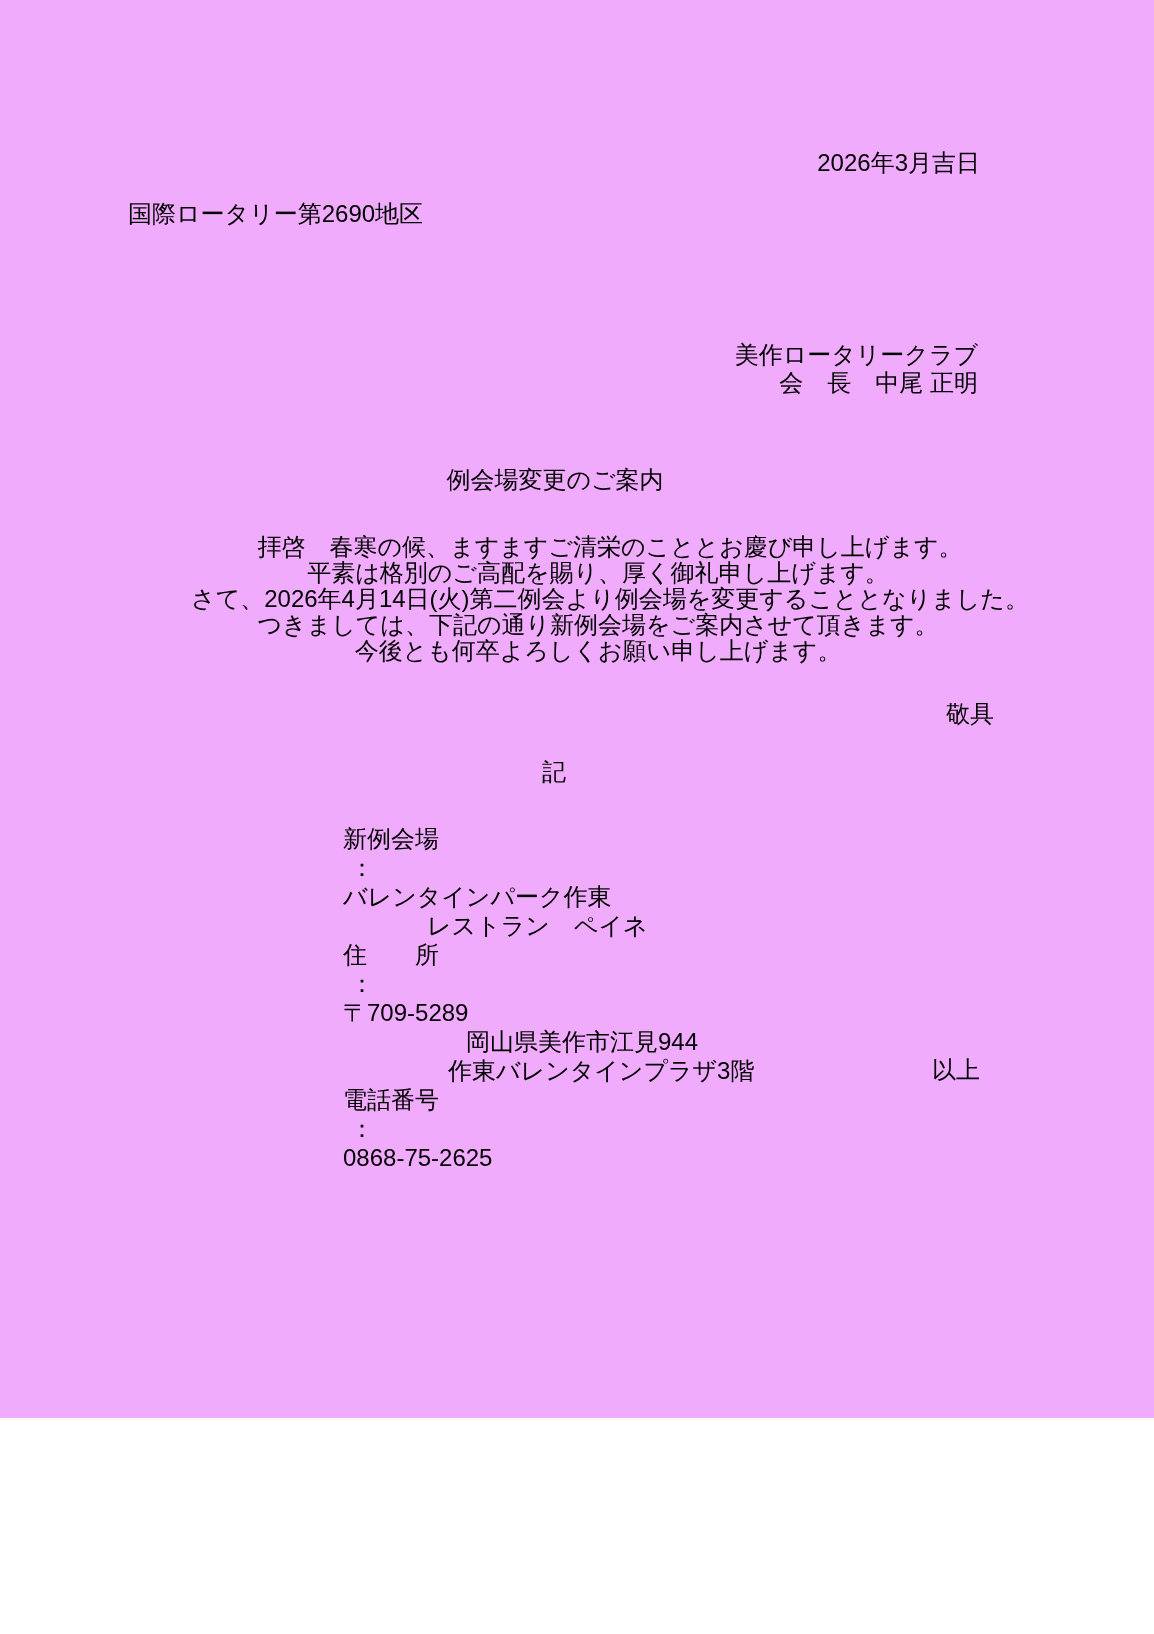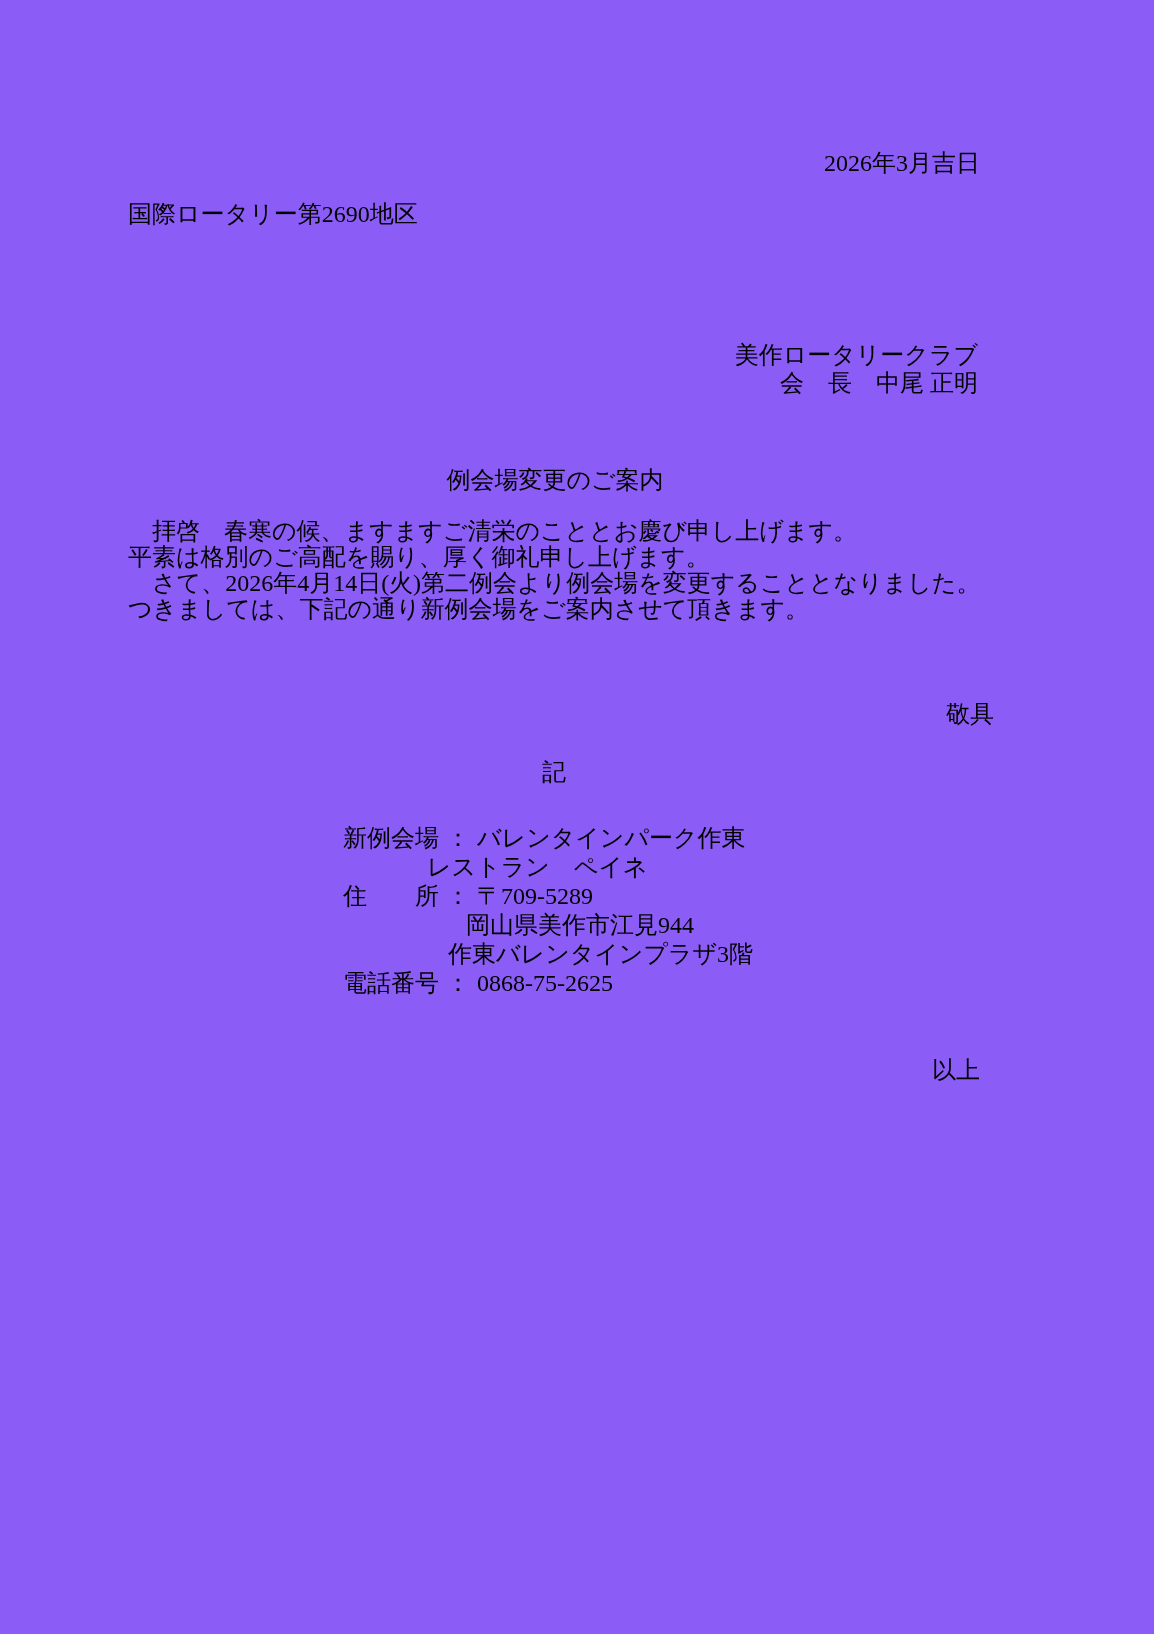--- a/index.html
+++ b/index.html
@@ -3,47 +3,47 @@
 <meta charset="utf-8">
 <style>
   html, body {
     margin: 0;
     padding: 0;
     background: #ffffff;
   }
   .page {
     position: relative;
     width: 1154px;
-    height: 1634px;
-    background: #8b5cf6;
+    height: 1418px;
+    background: #f0abfc;
     color: #000000;
-    font-family: Liberation Serif, serif;
+    font-family: Liberation Sans, sans-serif;
     font-size: 24px;
     line-height: 28px;
     overflow: hidden;
   }
   .abs { position: absolute; white-space: nowrap; }
 
   .date-line   { top: 149px;  right: 174px; text-align: right; }
 
   .addressee   { top: 200px;  left: 128px;  line-height: 28px; }
 
   .sender      { top: 341px;  right: 176px; text-align: right; line-height: 28px; }
 
   .subject     { top: 466px;  left: 129px;  width: 852px; text-align: center; }
 
-  .body-block  { top: 518px;  left: 128px;  width: 940px; line-height: 26px; }
+  .body-block  { top: 534px;  left: 128px;  width: 940px; line-height: 26px; text-align: center; }
   .body-block div { white-space: nowrap; }
 
   .closing     { top: 700px;  right: 160px; text-align: right; }
 
   .record      { top: 758px;  left: 128px;  width: 852px; text-align: center; }
 
   .details     { top: 824px;  left: 343px;  line-height: 29px; }
-  .detail-row  { display: flex; align-items: baseline; white-space: nowrap; }
+  .detail-row  { display: flex; align-items: baseline; white-space: nowrap; flex-direction: column; }
   .dlabel      { display: inline-block; width: 96px; }
   .dcolon      { display: inline-block; width: 38px; text-align: center; }
   .detail-cont { white-space: nowrap; }
   .indent-venue2 { margin-left: 84px; }
   .indent-addr2  { margin-left: 123px; }
   .indent-addr3  { margin-left: 105px; }
 
   .endnote     { top: 1056px; right: 174px; text-align: left; }
 </style>
 </head>
@@ -62,20 +62,21 @@
     <div>会　長　中尾 正明</div>
   </div>
 
   <div class="abs subject">例会場変更のご案内</div>
 
   <div class="abs body-block">
     <div>　拝啓　春寒の候、ますますご清栄のこととお慶び申し上げます。</div>
     <div>平素は格別のご高配を賜り、厚く御礼申し上げます。</div>
     <div>　さて、2026年4月14日(火)第二例会より例会場を変更することとなりました。</div>
     <div>つきましては、下記の通り新例会場をご案内させて頂きます。</div>
+    <div>今後とも何卒よろしくお願い申し上げます。</div>
   </div>
 
   <div class="abs closing">敬具</div>
 
   <div class="abs record">記</div>
 
   <div class="abs details">
 
     <div class="detail-row">
       <span class="dlabel">新例会場</span>

